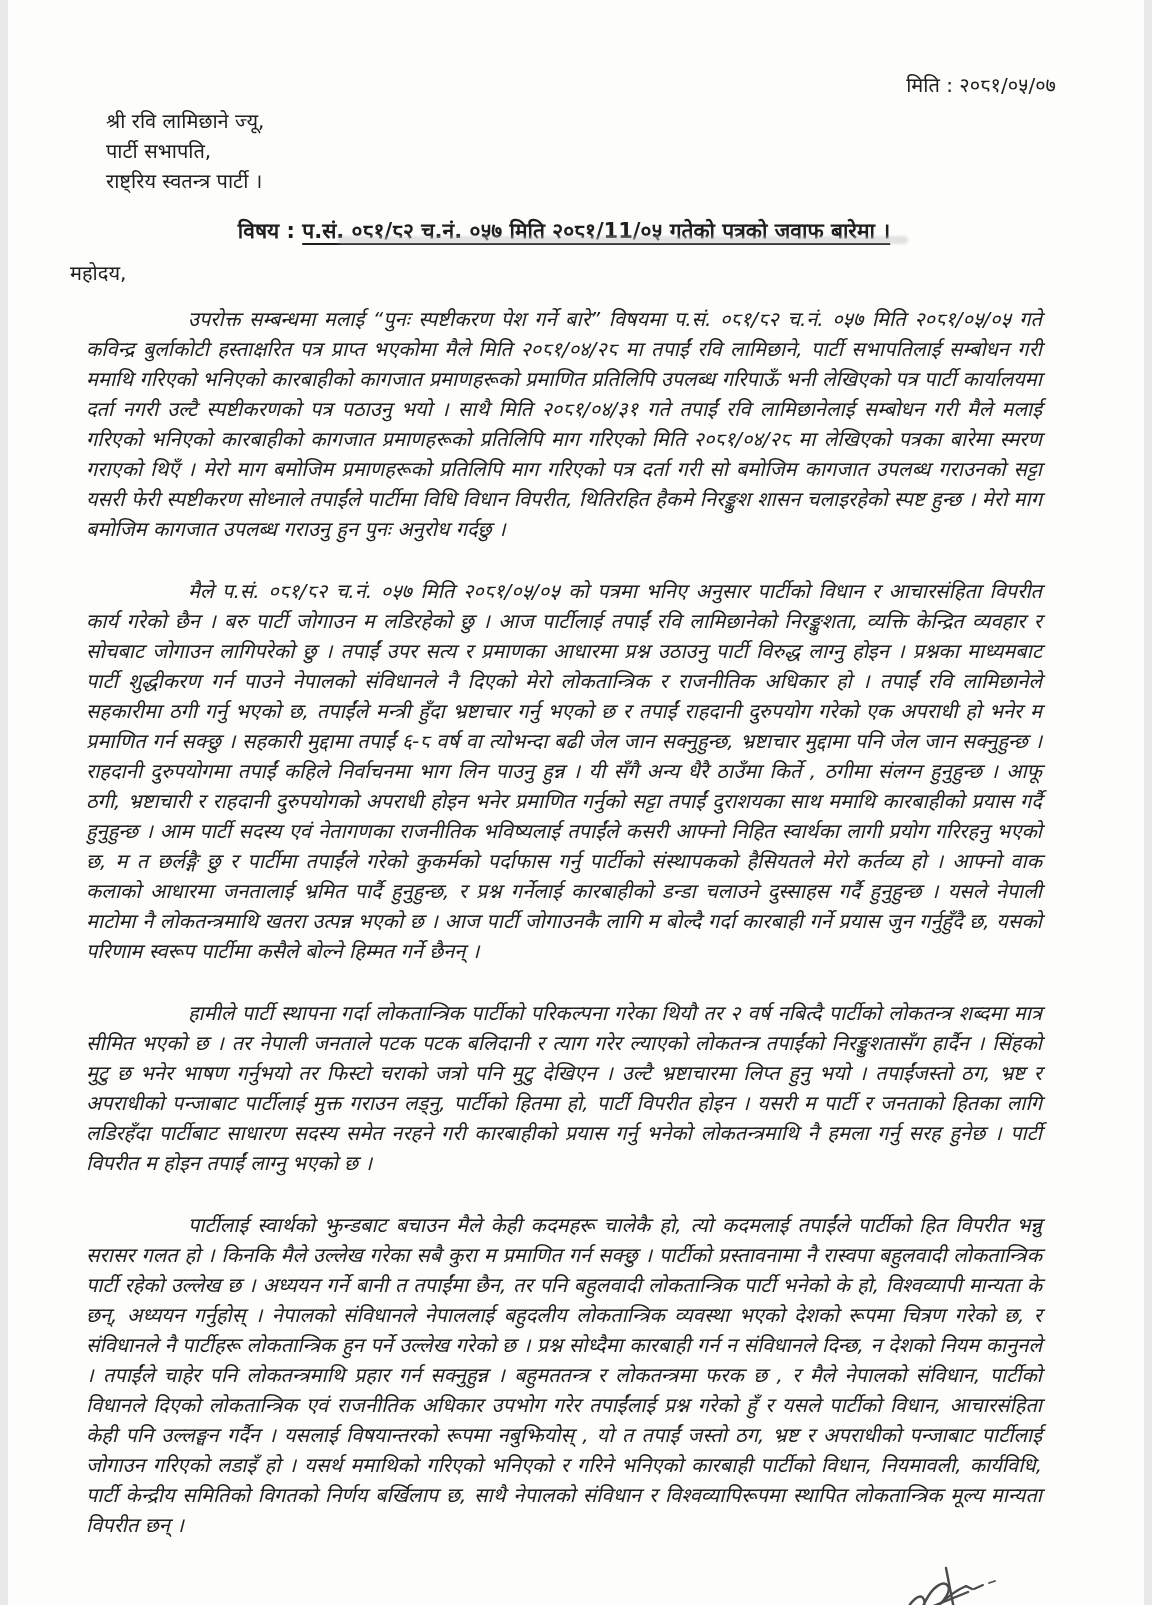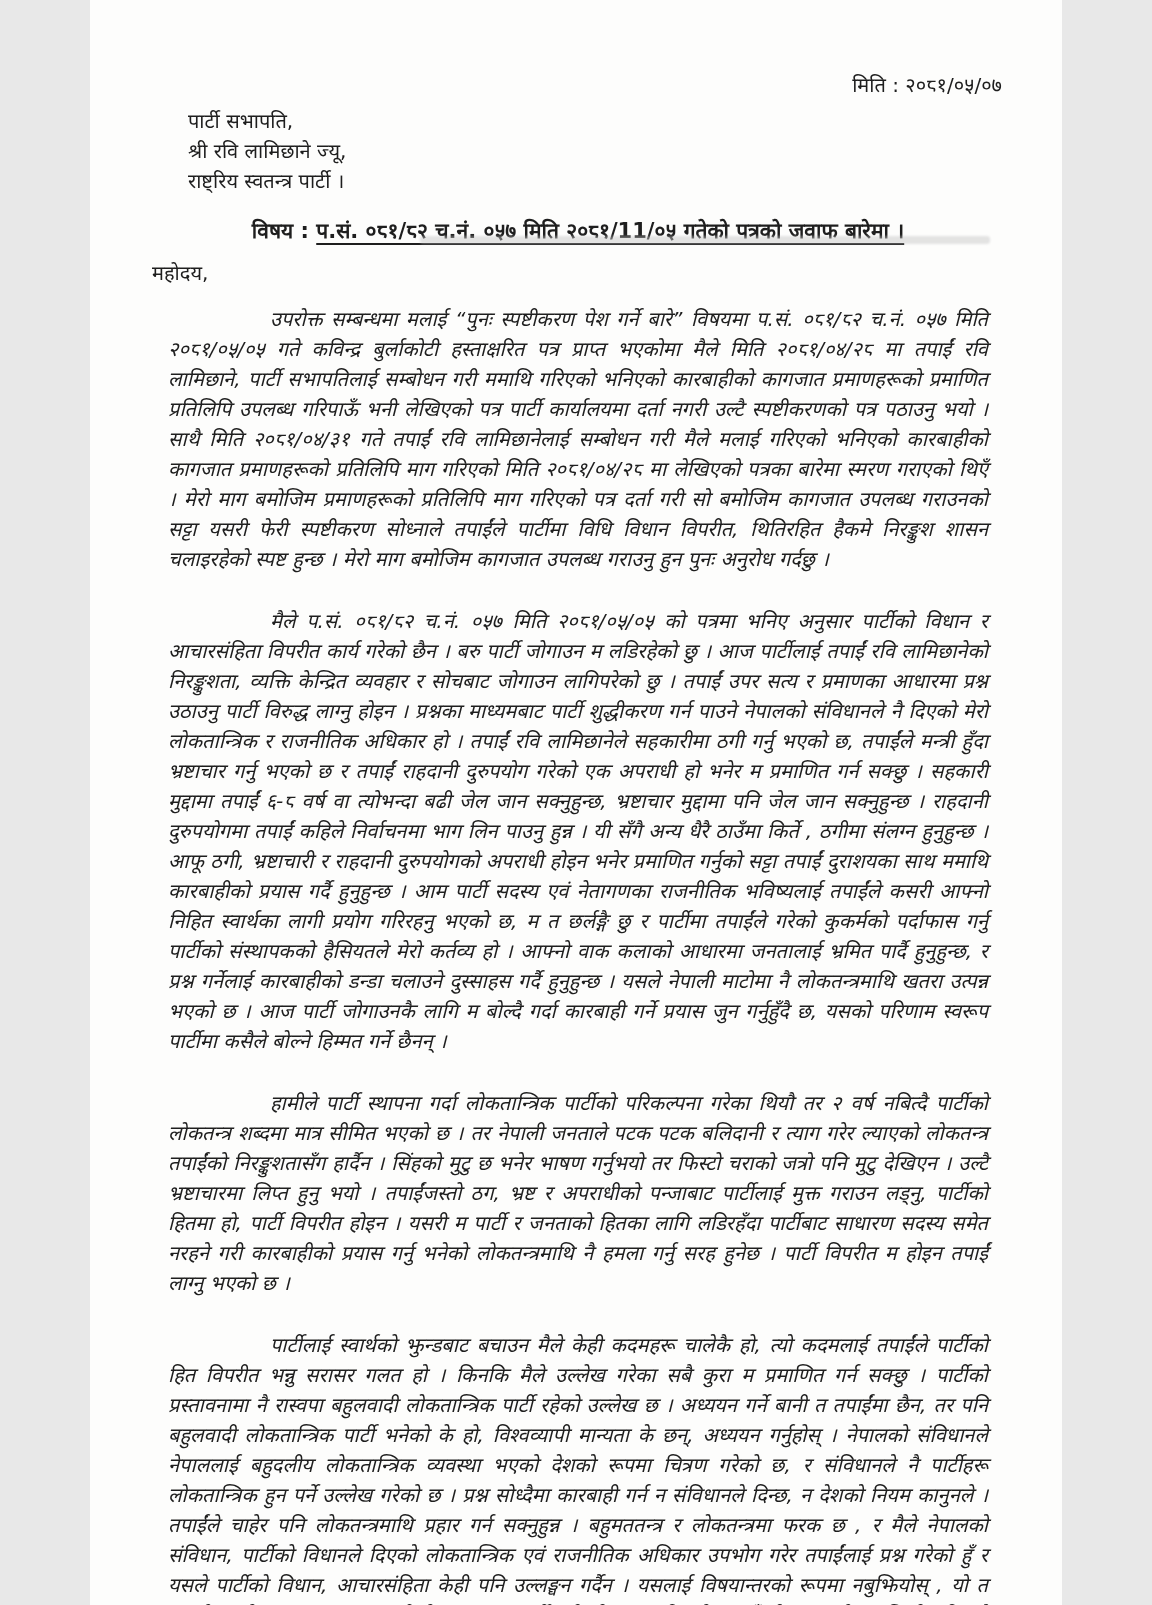--- a/index.html
+++ b/index.html
@@ -1,19 +1,19 @@
 <!DOCTYPE html>
 <html lang="ne"><head>
 <meta charset="utf-8">
 <style>
   html,body{margin:0;padding:0;background:#e8e8e8;}
   .page{
-    width:972px;height:1605px;margin:0 auto;background:#fdfdfc;position:relative;
+    width:1136px;height:1605px;margin:0 auto;background:#fdfdfc;position:relative;
     display:flex;flex-direction:column;box-sizing:border-box;
-    padding:70px 58px 0 62px;
+    padding:70px 86px 0 62px;
     font-family:"DejaVu Sans","Liberation Sans",sans-serif;
     font-size:20px;line-height:30px;color:#1e1e1e;
   }
   .date-line{text-align:right;padding-right:2px;}
   .recipient{margin-top:6px;margin-left:36px;}
   .recipient div{line-height:30px;}
   .subject-line{text-align:center;margin-top:20px;font-weight:bold;font-size:21px;}
   .subject-underlined{text-decoration:underline;text-underline-offset:5px;}
   .salutation{margin-top:12px;}
   .para{margin:16px;text-align:justify;text-indent:102px;font-style:italic;}
@@ -30,22 +30,22 @@
 </head>
 <body>
 
 <div class="page">
 
   <div class="smudge"></div>
 
   <div class="date-line">मिति : २०८१/०५/०७</div>
 
   <div class="recipient">
+    <div>श्री रवि लामिछाने ज्यू,</div>
     <div>पार्टी सभापति,</div>
-    <div>श्री रवि लामिछाने ज्यू,</div>
     <div>राष्ट्रिय स्वतन्त्र पार्टी ।</div>
   </div>
 
   <div class="subject-line">
     <span>विषय : </span><span class="subject-underlined">प.सं. ०८१/८२ च.नं. ०५७ मिति २०८१/11/०५ गतेको पत्रको जवाफ बारेमा ।</span>
   </div>
 
   <div class="salutation">महोदय,</div>
 
   <p class="para">उपरोक्त सम्बन्धमा मलाई “पुनः स्पष्टीकरण पेश गर्ने बारे” विषयमा प.सं. ०८१/८२ च.नं. ०५७ मिति २०८१/०५/०५ गते कविन्द्र बुर्लाकोटी हस्ताक्षरित पत्र प्राप्त भएकोमा मैले मिति २०८१/०४/२८ मा तपाईं रवि लामिछाने, पार्टी सभापतिलाई सम्बोधन गरी ममाथि गरिएको भनिएको कारबाहीको कागजात प्रमाणहरूको प्रमाणित प्रतिलिपि उपलब्ध गरिपाऊँ भनी लेखिएको पत्र पार्टी कार्यालयमा दर्ता नगरी उल्टै स्पष्टीकरणको पत्र पठाउनु भयो । साथै मिति २०८१/०४/३१ गते तपाईं रवि लामिछानेलाई सम्बोधन गरी मैले मलाई गरिएको भनिएको कारबाहीको कागजात प्रमाणहरूको प्रतिलिपि माग गरिएको मिति २०८१/०४/२८ मा लेखिएको पत्रका बारेमा स्मरण गराएको थिएँ । मेरो माग बमोजिम प्रमाणहरूको प्रतिलिपि माग गरिएको पत्र दर्ता गरी सो बमोजिम कागजात उपलब्ध गराउनको सट्टा यसरी फेरी स्पष्टीकरण सोध्नाले तपाईंले पार्टीमा विधि विधान विपरीत, थितिरहित हैकमे निरङ्कुश शासन चलाइरहेको स्पष्ट हुन्छ । मेरो माग बमोजिम कागजात उपलब्ध गराउनु हुन पुनः अनुरोध गर्दछु ।</p>

